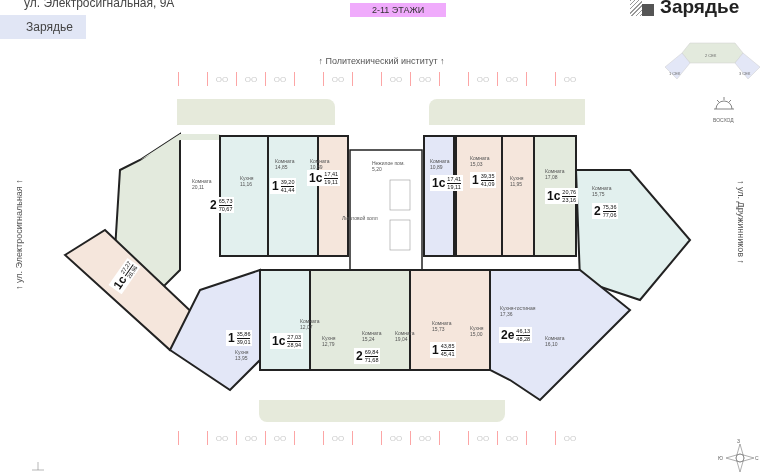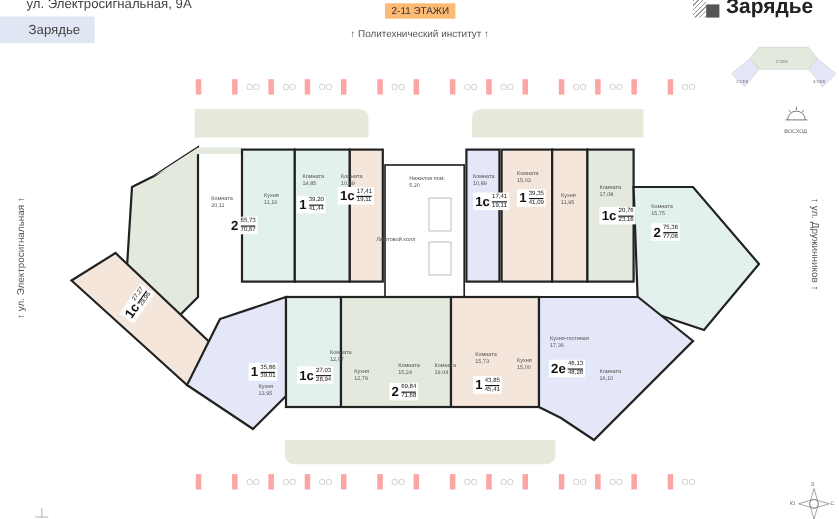--- a/index.html
+++ b/index.html
@@ -1,28 +1,28 @@
 <!DOCTYPE html>
 <html><head>
 <meta charset="utf-8">
 <style>
   html,body{margin:0;padding:0;}
   body{width:763px;height:472px;overflow:hidden;background:#fff;font-family:"Liberation Sans",sans-serif;position:relative;color:#333;}
   .abs{position:absolute;}
   .address{left:24px;top:-4px;font-size:12px;color:#444;}
   .tab-flats{left:0;top:15px;width:86px;height:24px;background:#e1e6f5;font-size:12px;color:#444;display:flex;align-items:center;padding-left:26px;box-sizing:border-box;}
-  .floors{left:350px;top:3px;background:#fdba74;font-size:9px;color:#333;padding:2px 6px;}
-  .poly{left:0;width:763px;top:26px;text-align:center;font-size:9px;color:#555;}
+  .floors{left:350px;top:3px;background:#f0abfc;font-size:9px;color:#333;padding:2px 22px;}
+  .poly{left:0;width:763px;top:56px;text-align:center;font-size:9px;color:#555;}
   .logo{left:630px;top:-4px;display:flex;align-items:center;gap:4px;}
   .logo-mark{width:26px;height:18px;position:relative;}
   .logo-text{font-size:19px;color:#222;font-weight:bold;}
   .street-left{left:14px;top:290px;transform:rotate(-90deg);transform-origin:left top;font-size:9px;color:#555;white-space:nowrap;}
   .street-right{left:746px;top:180px;transform:rotate(90deg);transform-origin:left top;font-size:9px;color:#555;white-space:nowrap;}
   .parking-row{display:flex;gap:0;}
-  .pk{width:28px;height:14px;border-left:5px solid #fca5a5;font-size:8px;color:#ccc;display:flex;align-items:center;justify-content:center;}
+  .pk{width:28px;height:14px;border-left:1px solid #fca5a5;font-size:8px;color:#ccc;display:flex;align-items:center;justify-content:center;}
   .green{background:#e6eadb;border-radius:0 8px 0 0;}
   .lbl{font-size:5px;color:#555;line-height:1.2;}
   .apt-badge{position:absolute;display:flex;align-items:center;gap:2px;background:#fff;padding:1px 2px;}
   .apt-rooms{font-size:12px;font-weight:bold;color:#111;}
   .apt-area{font-size:5.5px;color:#111;line-height:1.1;}
   .apt-area span{display:block;}
   .apt-area span:first-child{border-bottom:1px solid #111;}
 </style>
 </head>
 <body>

